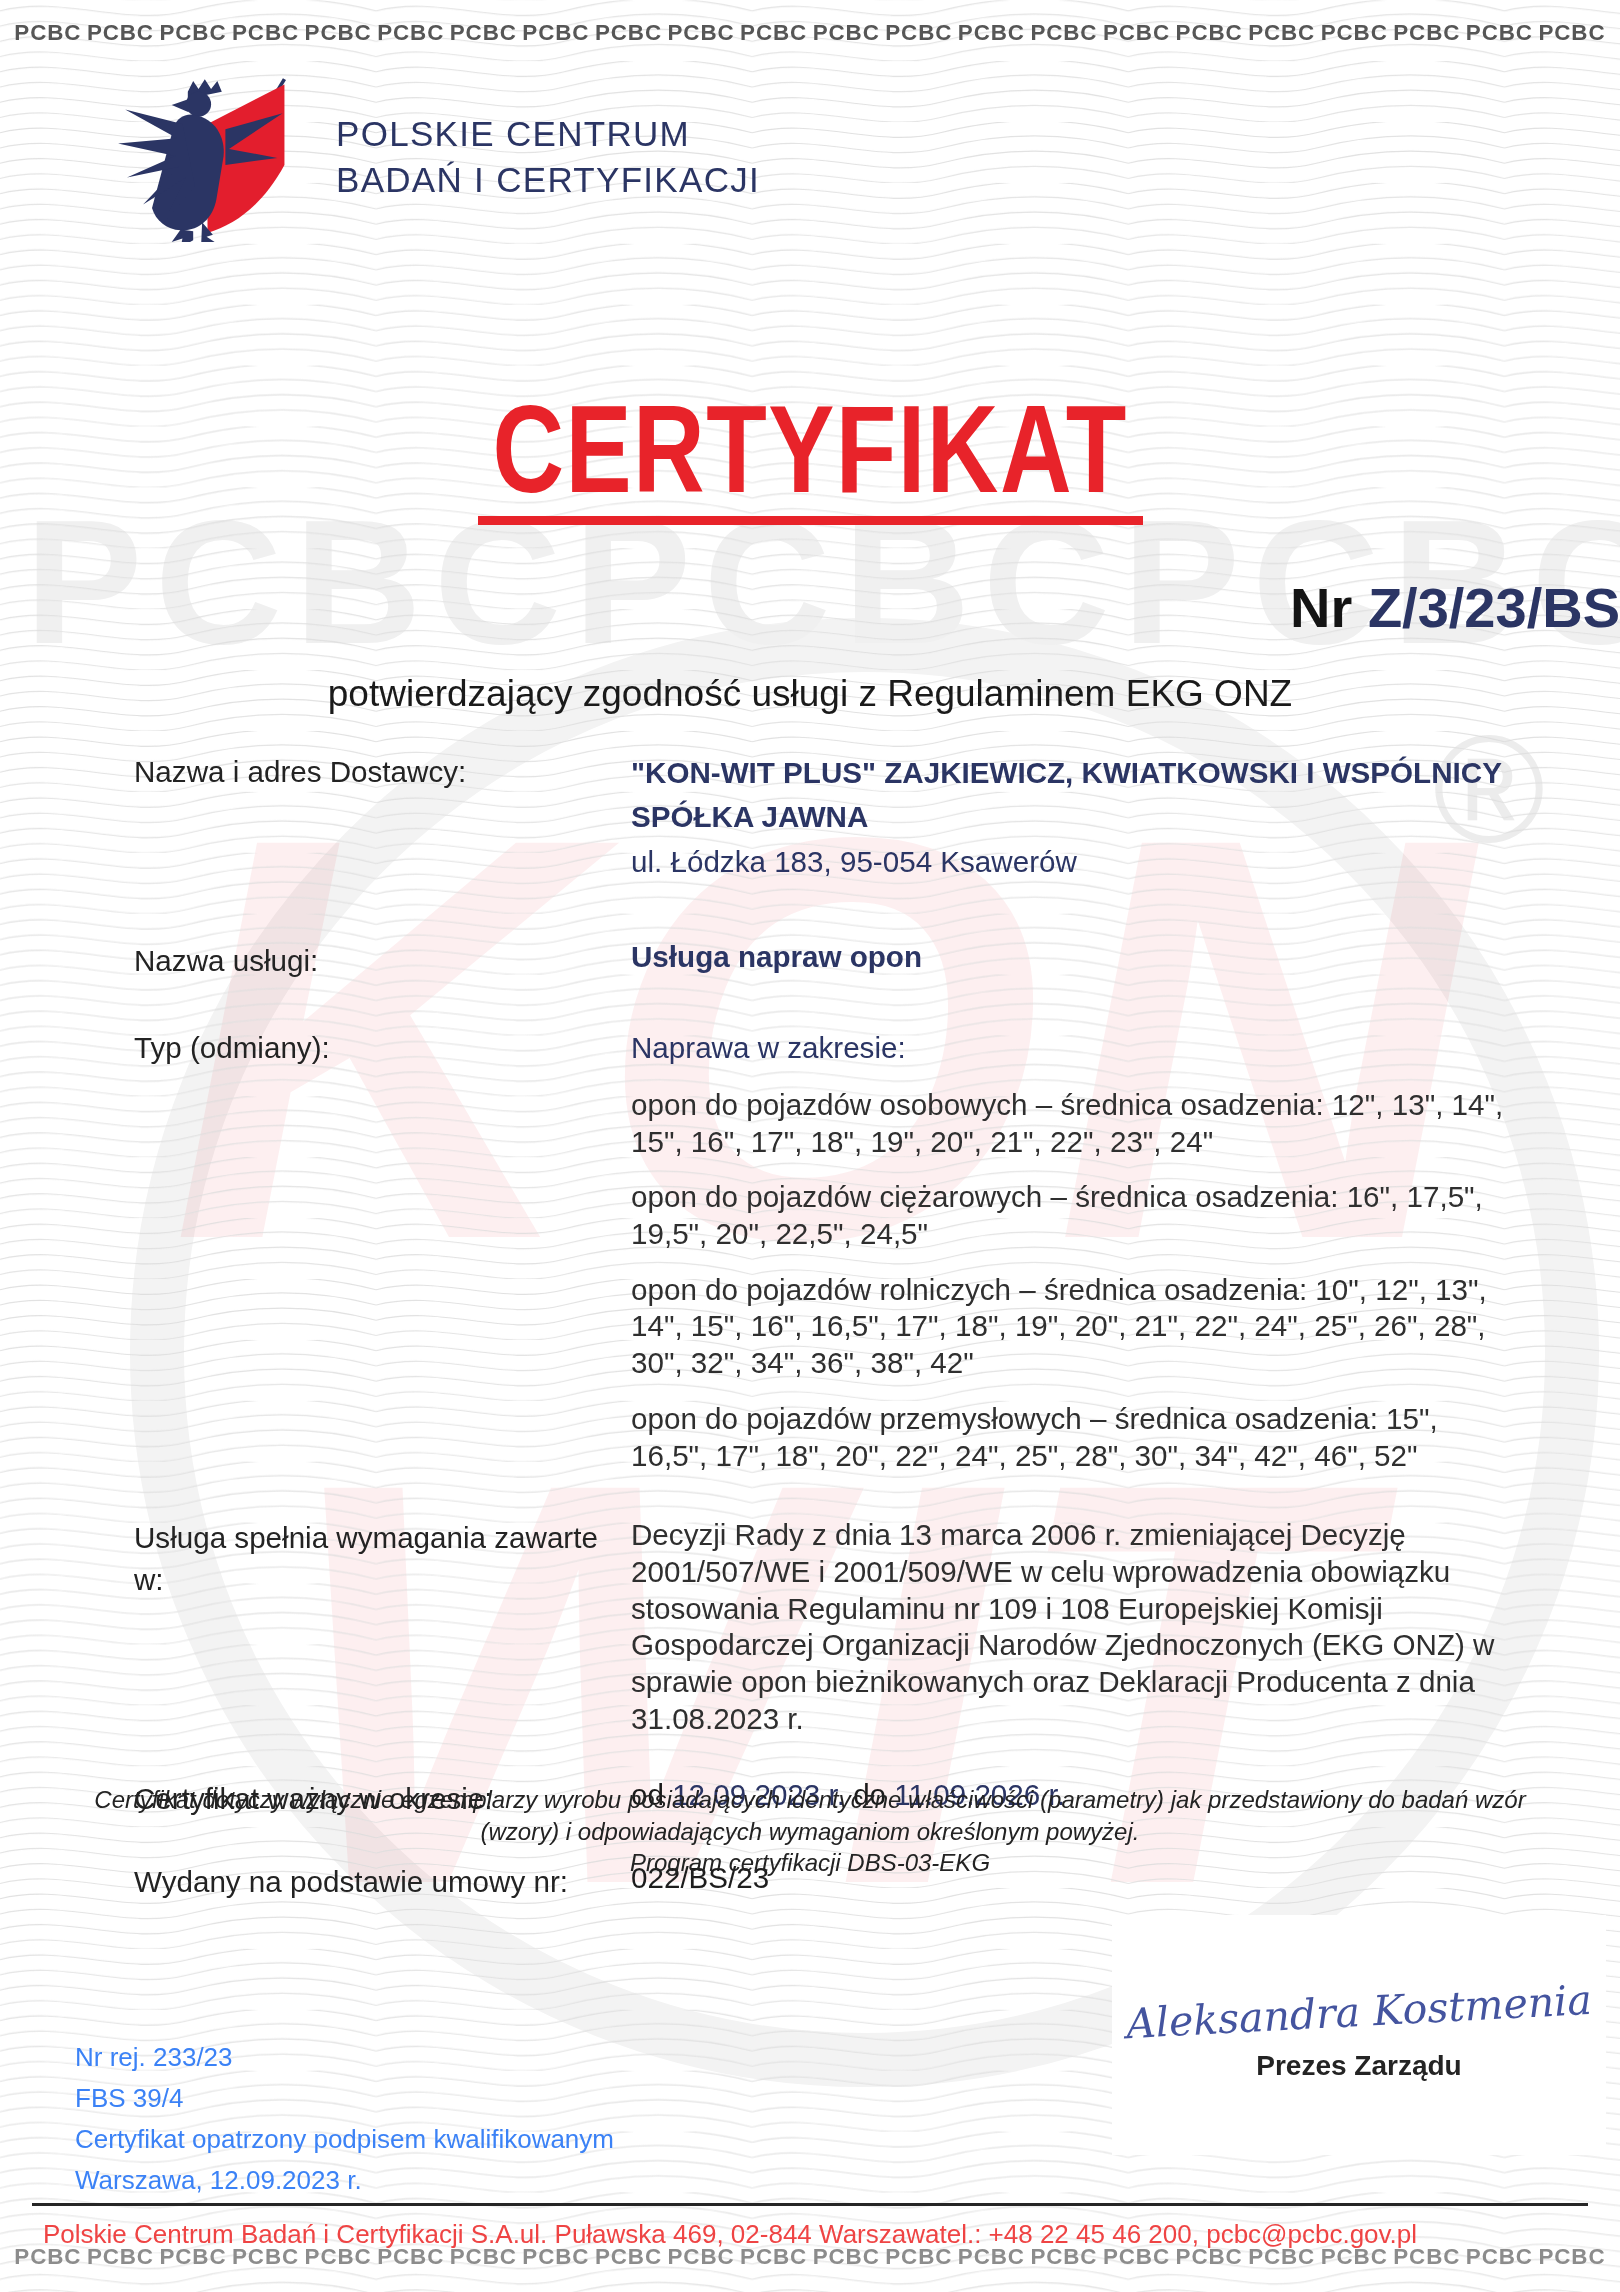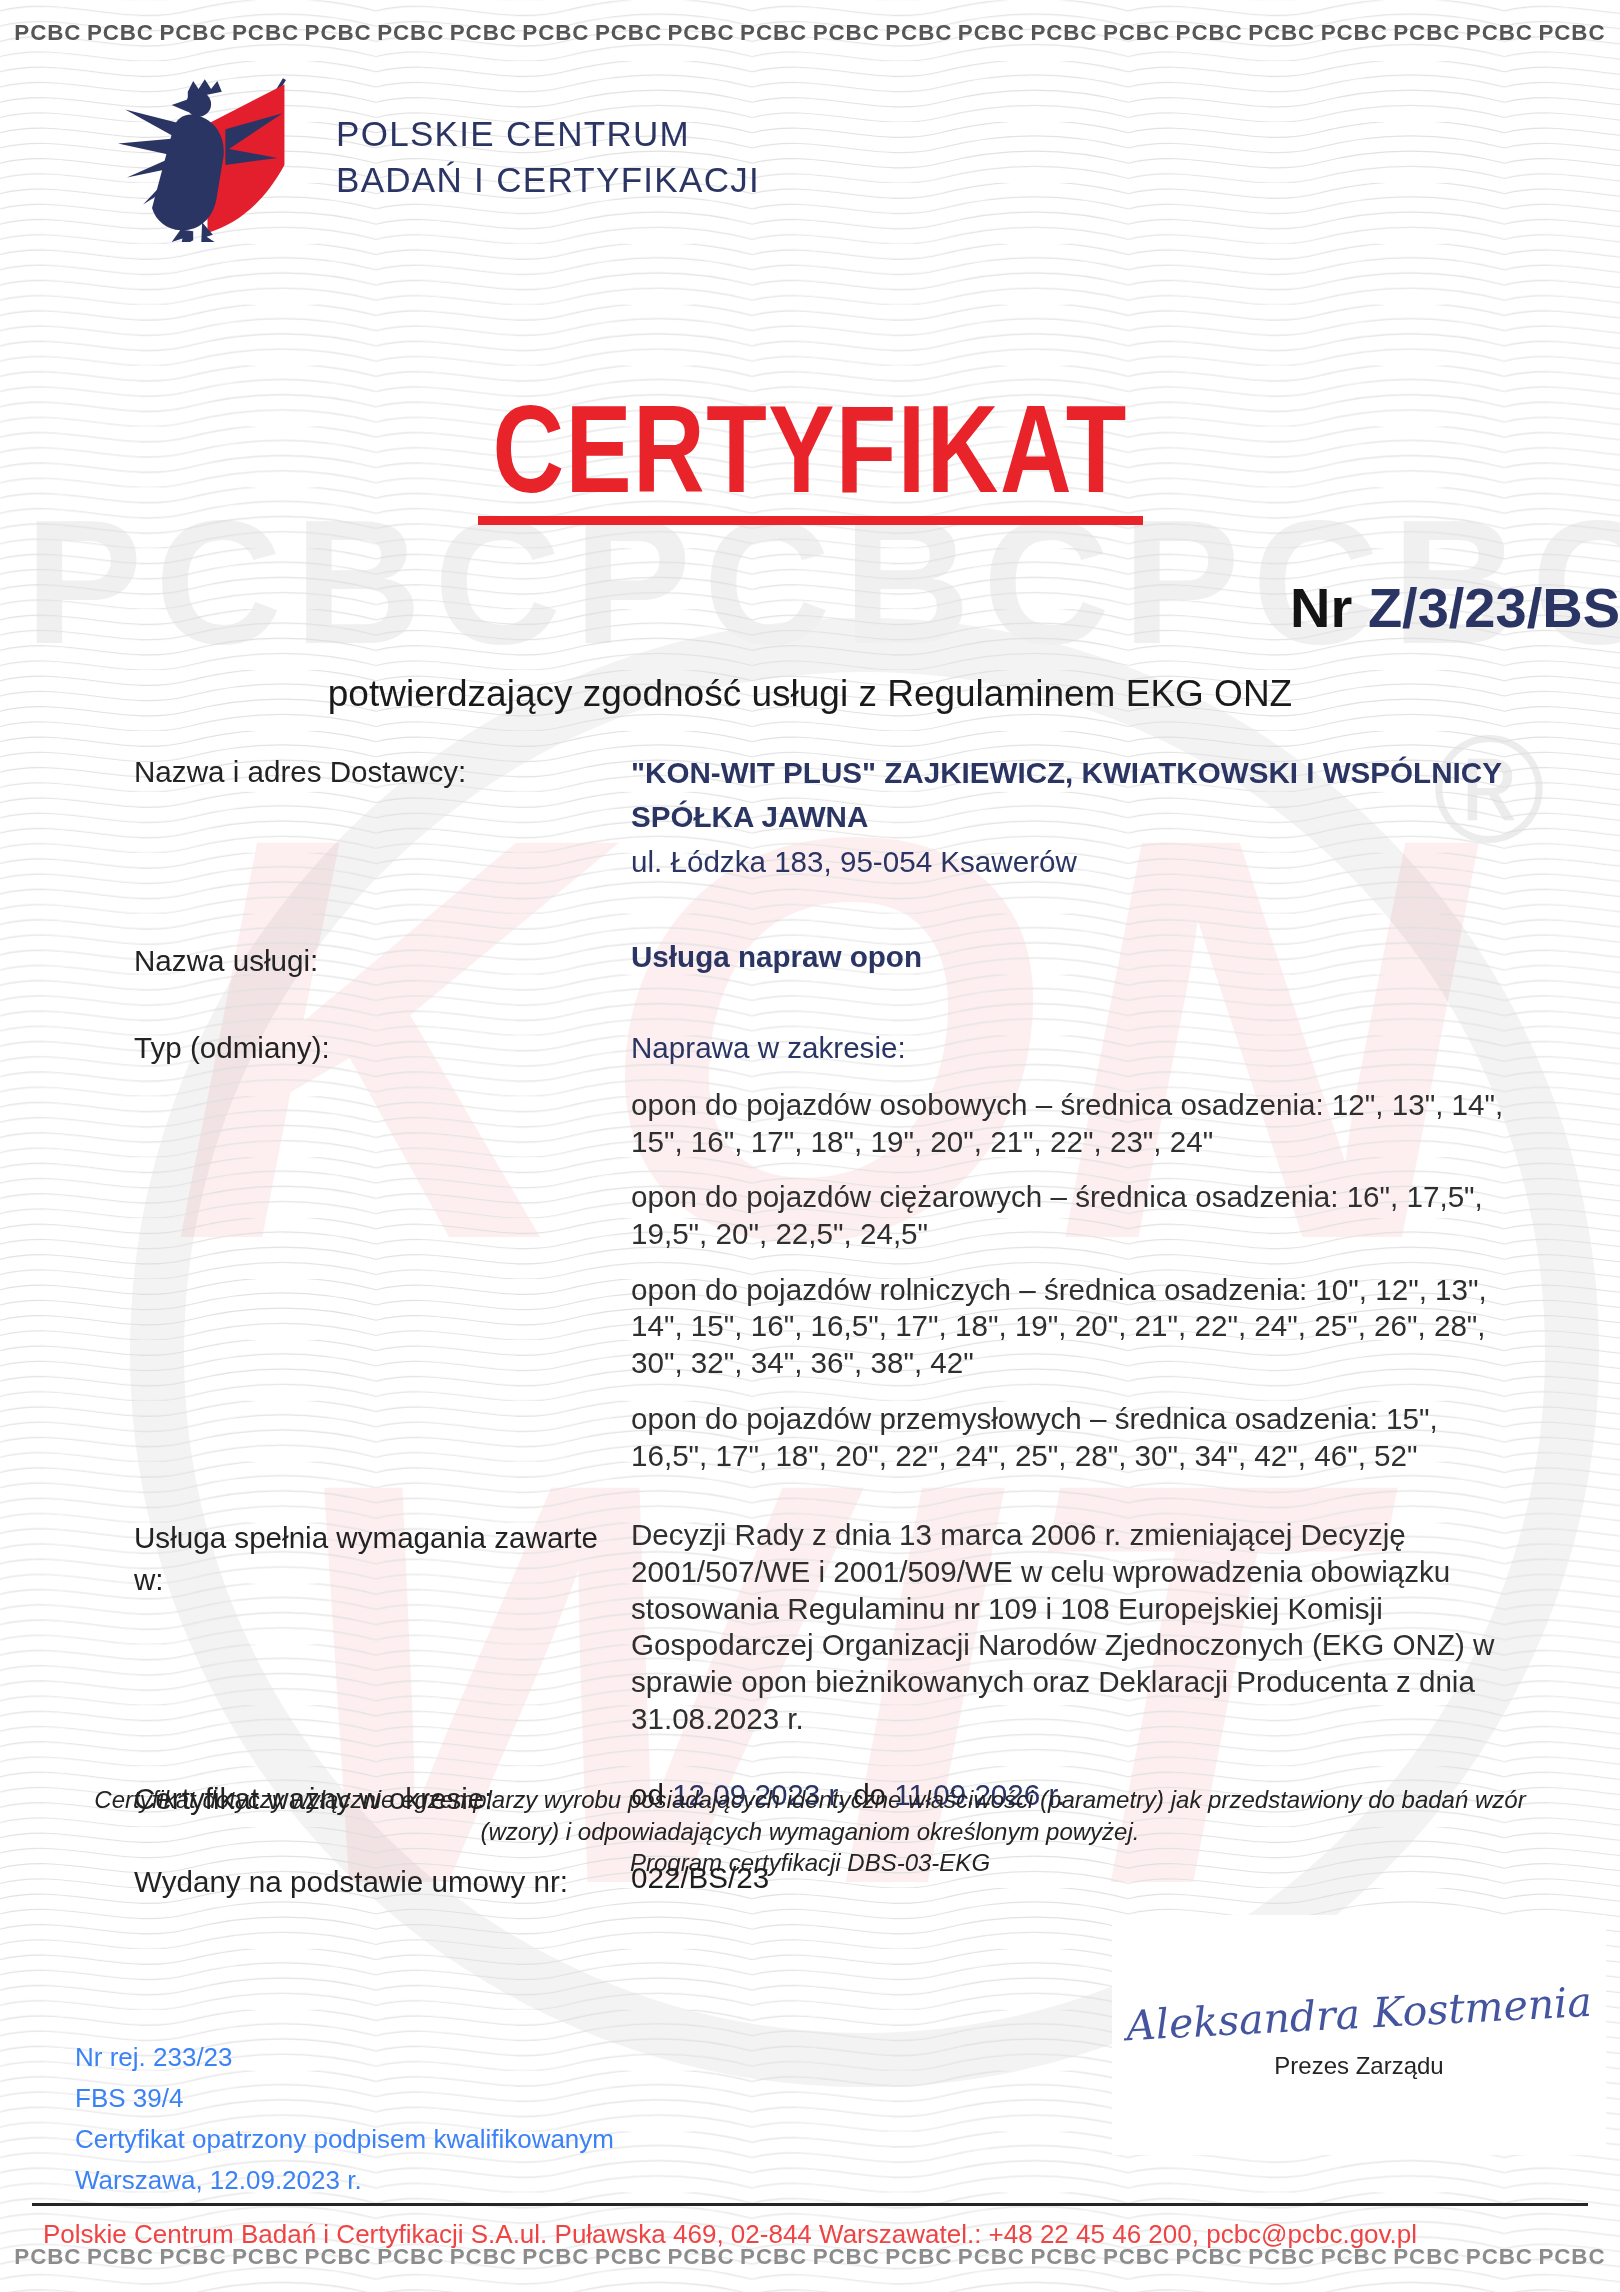--- a/index.html
+++ b/index.html
@@ -45,21 +45,21 @@
   .row-agreement{margin-top:41px;}
   .validity-value span{color:#1a1a1a;}
   .validity-value .date{color:#2b3564;}
   
   .disclaimer{position:absolute;top:1784px;left:72px;right:72px;text-align:center;font-style:italic;font-size:24px;line-height:1.32;color:#232323;z-index:3;}
   
   .registry{position:absolute;left:75px;top:2037px;font-size:26px;line-height:1.58;color:#3b82f6;z-index:3;}
   
   .signature{position:absolute;left:1112px;top:1915px;width:494px;height:240px;background:#ffffff;display:flex;flex-direction:column;align-items:center;justify-content:center;z-index:3;}
   .sig-name{font-family:"DejaVu Serif",serif;font-style:italic;font-size:41px;color:#44549f;transform:rotate(-3deg);white-space:nowrap;}
-  .sig-title{margin-top:14.3px;font-size:24px;color:#242424;}
+  .sig-title{margin-top:14.3px;font-size:28px;color:#242424;font-weight:bold;}
   
   .footer-line{position:absolute;left:32px;right:32px;top:2203px;border-top:3.6px solid #262626;z-index:3;}
   .footer-row{position:absolute;left:43px;right:43px;top:2219px;display:flex;justify-content:flex-start;font-size:26px;color:#ef4444;z-index:3;}
 </style>
 </head>
 <body>
 
 <div class="wm-ring"></div>
 <div class="wm-kon">KON</div>
 <div class="wm-wit">WIT</div>

